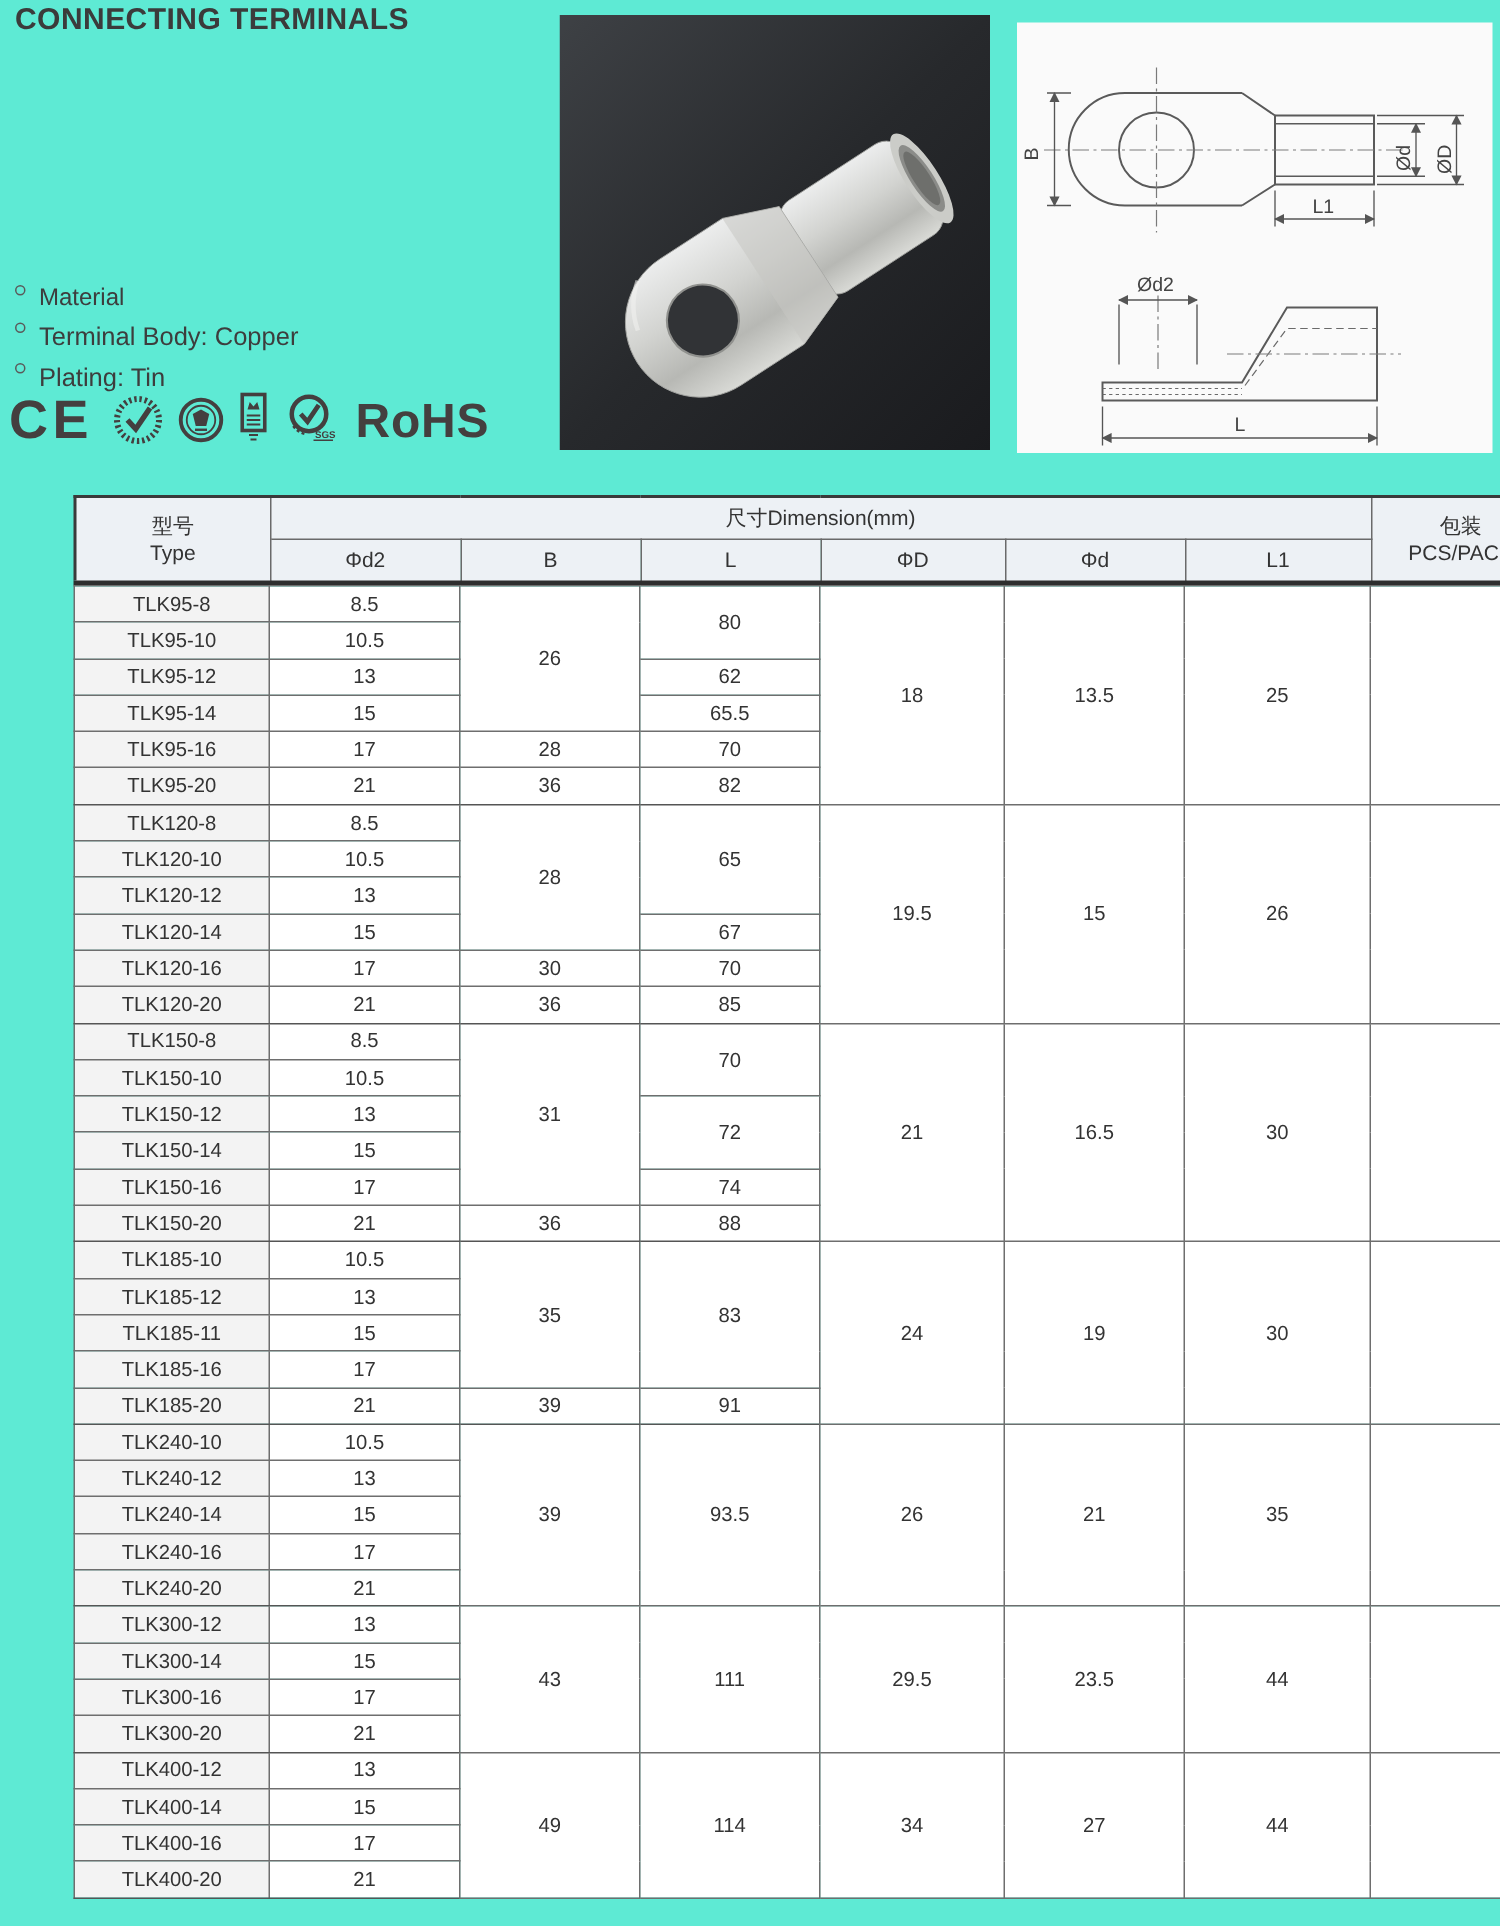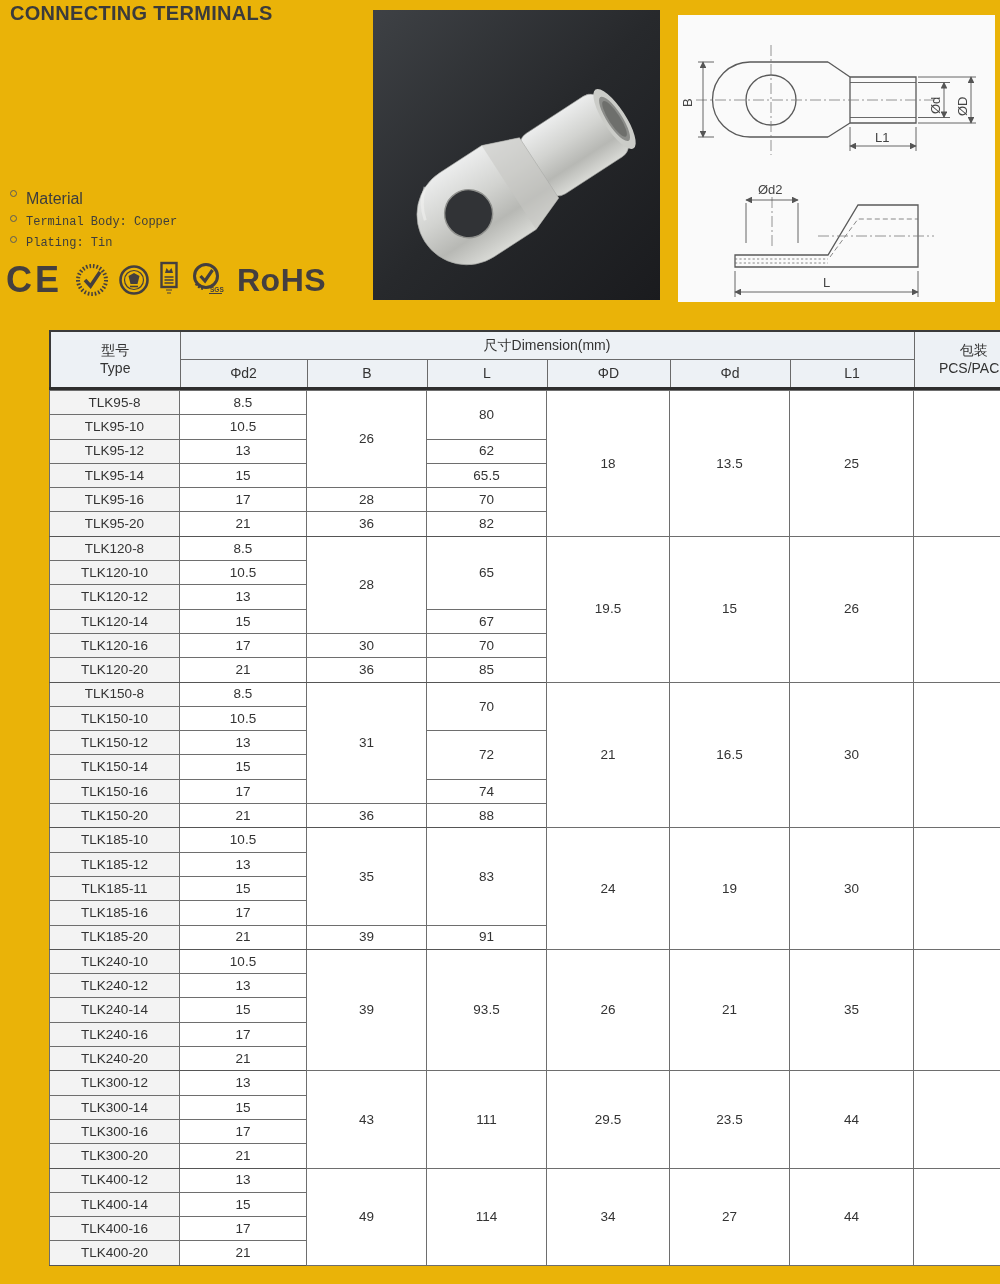--- a/index.html
+++ b/index.html
@@ -1,34 +1,34 @@
 <!DOCTYPE html>
 <html><head>
 <meta charset="utf-8">
 <style>
   html,body { margin:0; padding:0; background:#ffffff; }
   .page {
     position:relative; width:1000px; height:1284px; overflow:hidden;
-    background:#eab308; font-family:"Liberation Sans","DejaVu Sans",sans-serif; color:#333;
+    background:#5eead4; font-family:"Liberation Sans","DejaVu Sans",sans-serif; color:#333;
   }
   .page-title {
     position:absolute; left:10px; top:2px; font-size:20px; font-weight:bold;
     color:#3b3b3b; letter-spacing:0.3px;
   }
   
   .product-photo { position:absolute; left:373px; top:10px; width:287px; height:290px; }
   
   .drawing-panel { position:absolute; left:678px; top:15px; width:317px; height:287px; background:#fafafa; }
   .drawing-panel svg { display:block; }
   
   .materials { position:absolute; left:10px; top:190px; }
   .materials .mat-row { display:flex; align-items:flex-start; margin-bottom:7px; color:#3d3d3d; }
   .mat-bullet { width:5px; height:5px; border:1.5px solid #5a5a5a; border-radius:50%; margin-right:9px; flex:0 0 auto; }
   .mat-heading { font-size:16px; }
-  .mat-item { font-size:12px;font-family:Liberation Mono, monospace; }
+  .mat-item { font-size:17px; }
   
   .certs { position:absolute; left:6px; top:260px; height:40px; display:flex; align-items:center; }
   .certs > * { margin-right:9px; }
   .rohs-text { font-size:32px; font-weight:bold; color:#443f3f; letter-spacing:0.5px; }
   
   .table-wrap { position:absolute; left:8px; top:330px; width:984px;padding-left:41px; }
   table { border-collapse:collapse; table-layout:fixed; width:984px; }
   .head-table { border:2px solid #3a3a3a; border-bottom:3px solid #2e2e2e; }
   .head-table th {
     background:#edf1f5; border:1px solid #6a6a6a; font-weight:normal;

